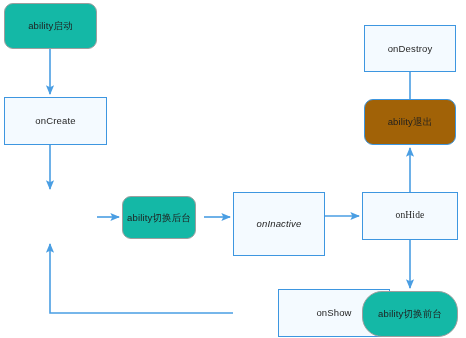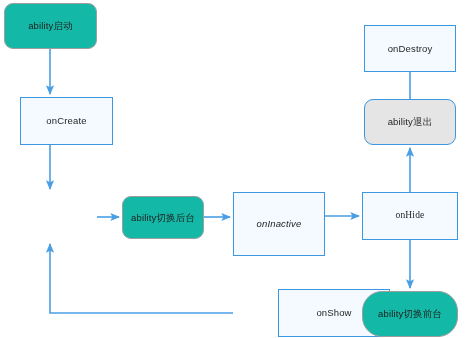--- a/index.html
+++ b/index.html
@@ -42,21 +42,21 @@
     background: #f4faff;
     border: 1.6px solid #3d96e0;
     border-radius: 0;
   }
   .node.terminator {
     background: #14b8a6;
     border: 1.4px solid #9e9e9e;
     border-radius: 9px;
   }
   .node.rounded-blue {
-    background: #e5e5e5;
+    background: #a16207;
     border: 1.6px solid #3d96e0;
     border-radius: 9px;
   }
 </style>
 </head>
 <body>
 
 <div id="canvas">
 
   <svg id="edges" viewBox="0 0 466 338" width="466" height="338" xmlns="http://www.w3.org/2000/svg">
@@ -75,24 +75,24 @@
         <polyline points="410,99 410,53" fill="none" stroke="#4a9ee3" stroke-width="1.6" stroke-linejoin="miter" marker-end="url(#arrowhead)"></polyline>
         <polyline points="410,240 410,288" fill="none" stroke="#4a9ee3" stroke-width="1.6" stroke-linejoin="miter" marker-end="url(#arrowhead)"></polyline>
         <polyline points="362,313 328,313" fill="none" stroke="#4a9ee3" stroke-width="1.6" stroke-linejoin="miter" marker-end="url(#arrowhead)"></polyline>
         <polyline points="233,313 50,313 50,244" fill="none" stroke="#4a9ee3" stroke-width="1.6" stroke-linejoin="miter" marker-end="url(#arrowhead)"></polyline>
       </g>
   </svg>
 
   <div class="node terminator" style="left: 4px; top: 3px; width: 93px; height: 46px;">
       <span>ability启动</span>
     </div>
-  <div class="node process" style="left: 20px; top: 97px; width: 93px; height: 48px;">
+  <div class="node process" style="left: 4px; top: 97px; width: 103px; height: 48px;">
       <span>onCreate</span>
     </div>
-  <div class="node terminator" style="left: 122px; top: 196px; width: 82px; height: 43px;">
+  <div class="node terminator" style="left: 122px; top: 196px; width: 74px; height: 43px;">
       <span>ability切换后台</span>
     </div>
   <div class="node process" style="left: 233px; top: 192px; width: 92px; height: 64px; font-style: italic;">
       <span>onInactive</span>
     </div>
   <div class="node process" style="left: 362px; top: 192px; width: 96px; height: 48px; font-family: Liberation Serif, serif;">
       <span>onHide</span>
     </div>
   <div class="node rounded-blue" style="left: 364px; top: 99px; width: 92px; height: 46px;">
       <span>ability退出</span>

